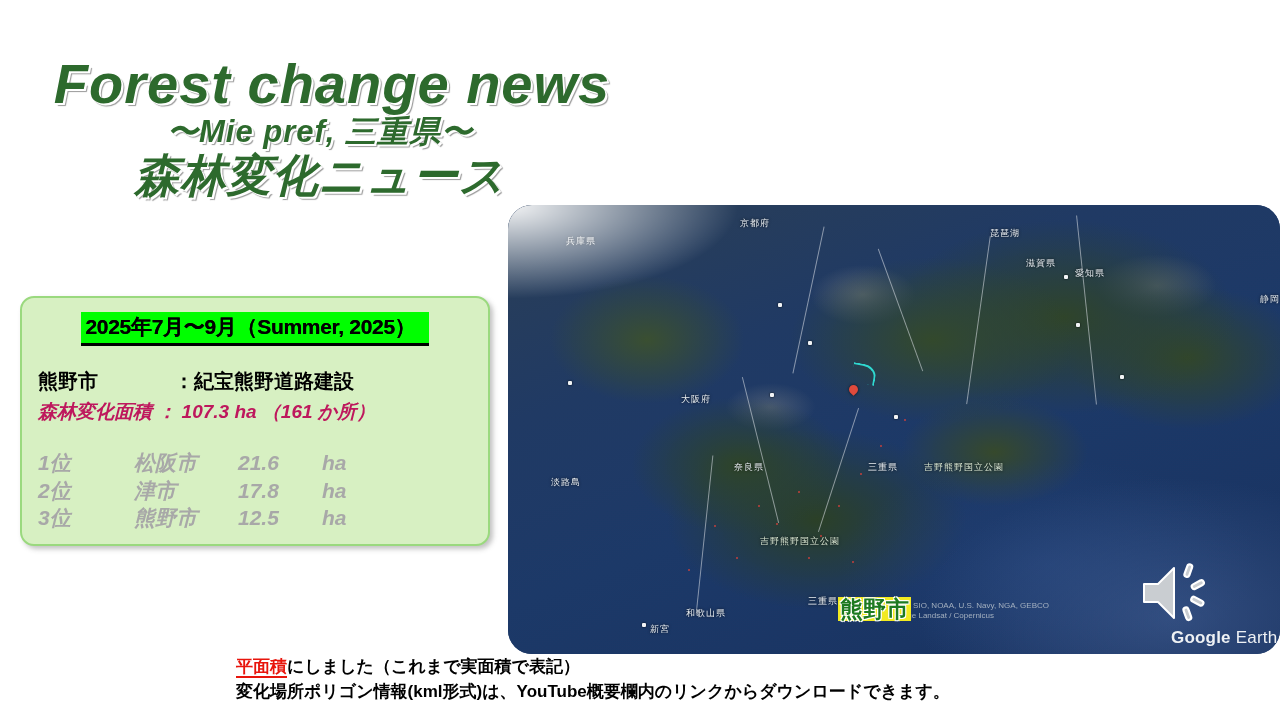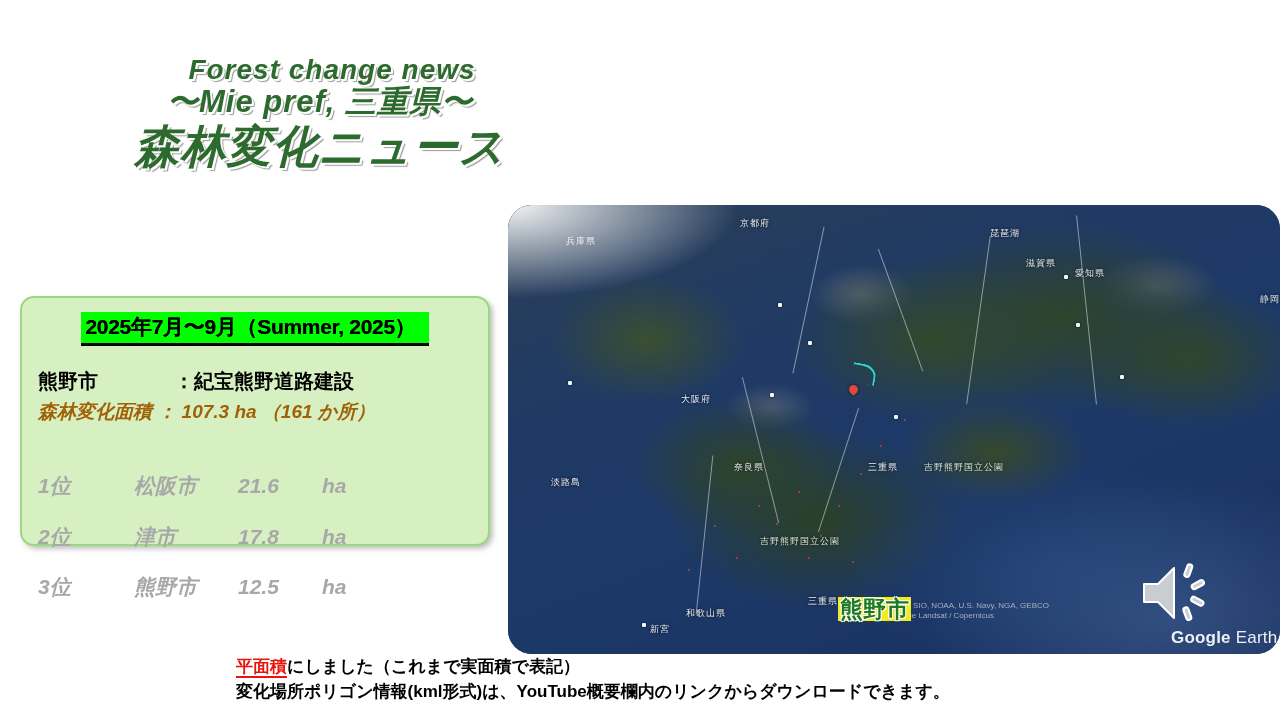--- a/index.html
+++ b/index.html
@@ -11,21 +11,21 @@
   }
   #stage { position: relative; width: 1280px; height: 720px; background:#fff; }
 
   
   .title-block { position:absolute; left:0; top:55px; width:640px; text-align:center; }
   .t-line {
     font-weight: bold; font-style: italic; color:#2d6a2d;
     letter-spacing: 1px; line-height:1.05; white-space:nowrap;
     text-shadow: 2px 2px 0 #ffffff, 3px 3px 1px #9a9a9a, -1px -1px 0 #ffffff;
   }
-  #title-en { font-size: 28px; padding-left: 24px; }
+  #title-en { font-size: 56px; padding-left: 24px; }
   #title-jp { font-size: 45px; margin-top: 4px; }
   #title-sub { font-size: 31px; margin-top: 2px; }
 
   
   #info-panel {
     position:absolute; left:20px; top:296px; width:470px; height:250px;
     background:#d7f0c2; border:2px solid #9ad97e; border-radius:14px;
     box-shadow: 3px 3px 5px rgba(120,120,120,.45);
     box-sizing:border-box;
   }
@@ -36,28 +36,28 @@
     padding:1px 13px 2px 4px; border-bottom:3px solid #000;
     text-shadow:0px 0px 0 #000; white-space:nowrap;
   }
   .row-city {
     margin:22px 0 0 16px; font-size:20px; font-weight:bold; color:#000;
     white-space:nowrap; letter-spacing:0px;
   }
   .row-city .city-name { display:inline-block; width:136px; }
   .row-area {
     margin:4px 0 0 16px; font-size:19px; font-weight:bold; font-style:italic;
-    color:#a16207; white-space:nowrap;
+    color:#be185d; white-space:nowrap;
   }
   #rank-list { margin:24px 0 0 16px; }
   .rank-row {
     font-size:21px; font-weight:bold; font-style:italic; color:#a8a8a8;
     white-space:nowrap; line-height:1.32;
   }
-  .rank-row .rk  { display:inline-block; width:96px;margin-top:23px; }
+  .rank-row .rk  { display:inline-block; width:96px; }
   .rank-row .nm  { display:inline-block; width:104px; }
   .rank-row .val { display:inline-block; width:84px; }
   .rank-row .un  { display:inline-block; }
 
   
   #map {
     position:absolute; left:508px; top:205px; width:772px; height:449px;
     overflow:hidden; background:#14305e;border-radius:24px;
   }
   #map-sat {

